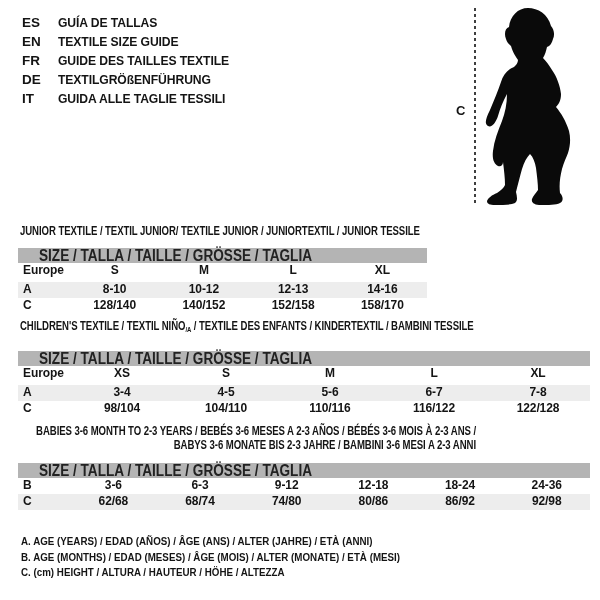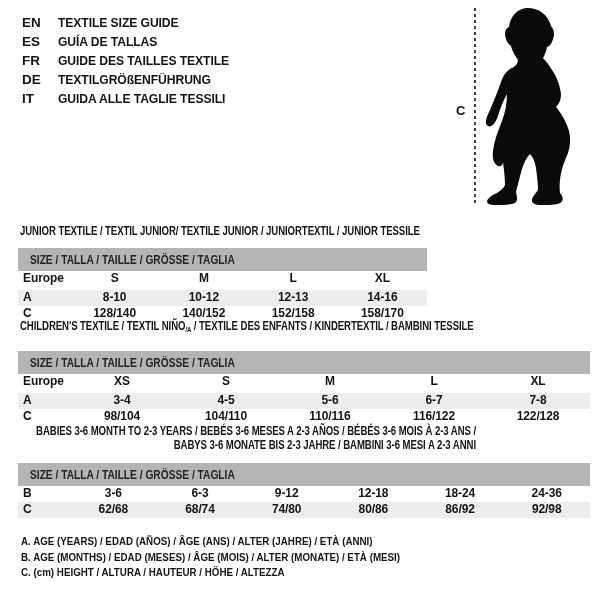--- a/index.html
+++ b/index.html
@@ -30,45 +30,45 @@
   .size-table{position:absolute;left:18px;}
   .t1{top:216px;width:409px;}
   .t2{top:319px;width:572px;}
   .t3{top:424px;width:572px;}
   .table-title{font-size:12px;font-weight:700;line-height:14px;padding-left:2px;letter-spacing:-0.1px;}
   .t1 .table-title{margin-bottom:10px;margin-top:8px;}
   .t2 .table-title{margin-bottom:14px;}
   .t3 .table-title{margin-bottom:11px;text-align:right;}
   .title-line{display:block;}
   .sub{font-size:7.5px;vertical-align:-2px;}
-  .size-bar{height:23px;background:#b4b4b4;display:flex;align-items:center;padding-left:12px;
-    font-size:12px;font-weight:700;color:#222;}
+  .size-bar{height:15px;background:#b4b4b4;display:flex;align-items:center;padding-left:21px;
+    font-size:16px;font-weight:700;color:#222;}
   .t-row{display:flex;height:16px;font-size:12px;font-weight:700;letter-spacing:-0.1px;}
   .row-europe{height:19px;}
   .shaded{background:#ededed;}
   .t-label{flex:0 0 47px;width:47px;padding-left:5px;}
   .t-cell{flex:1;text-align:center;}
 
   
   .footnotes{position:absolute;left:21px;top:534px;}
   .foot-line{height:15.5px;font-size:11.5px;font-weight:700;line-height:15.5px;}
 </style>
 </head>
 <body>
 
 <div class="canvas">
 
   <div class="lang-list">
       <div class="lang-row">
+        <span class="lang-code">ES</span>
+        <span class="lang-text cz9">GUÍA DE TALLAS</span>
+      </div>
+      <div class="lang-row">
         <span class="lang-code">EN</span>
         <span class="lang-text cz9">TEXTILE SIZE GUIDE</span>
-      </div>
-      <div class="lang-row">
-        <span class="lang-code">ES</span>
-        <span class="lang-text cz9">GUÍA DE TALLAS</span>
       </div>
       <div class="lang-row">
         <span class="lang-code">FR</span>
         <span class="lang-text cz9">GUIDE DES TAILLES TEXTILE</span>
       </div>
       <div class="lang-row">
         <span class="lang-code">DE</span>
         <span class="lang-text cz9">TEXTILGRÖßENFÜHRUNG</span>
       </div>
       <div class="lang-row">

